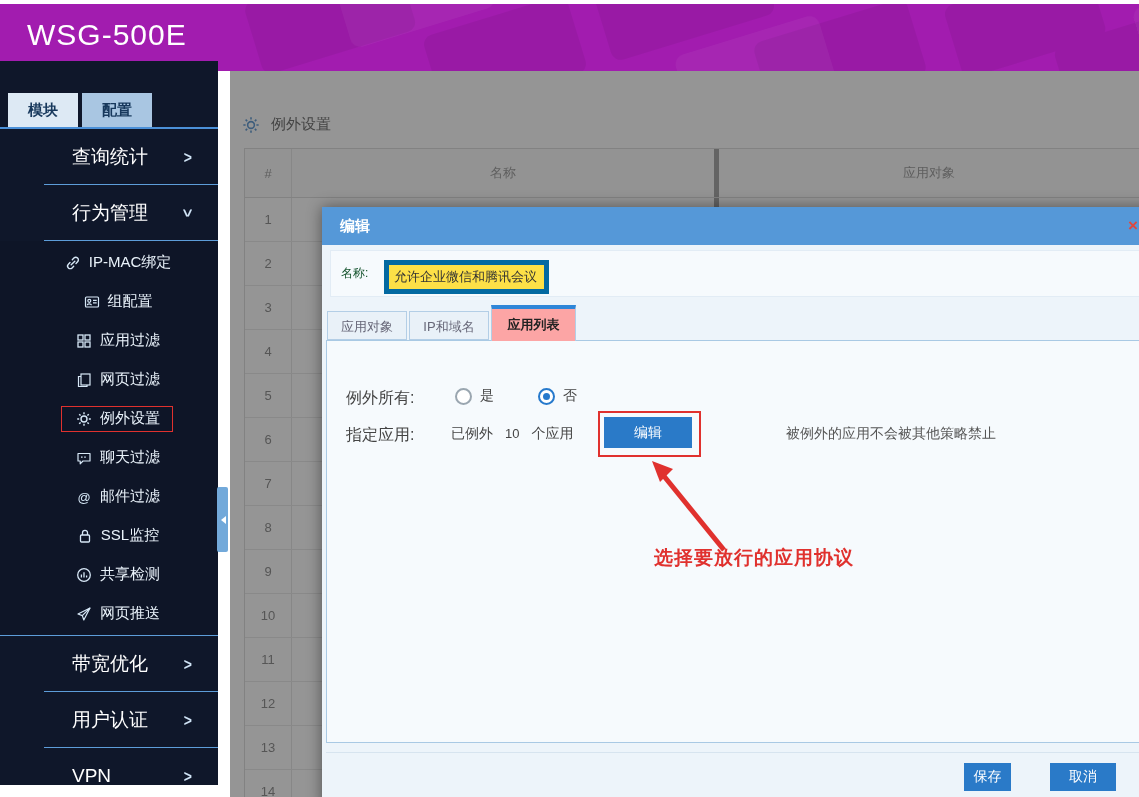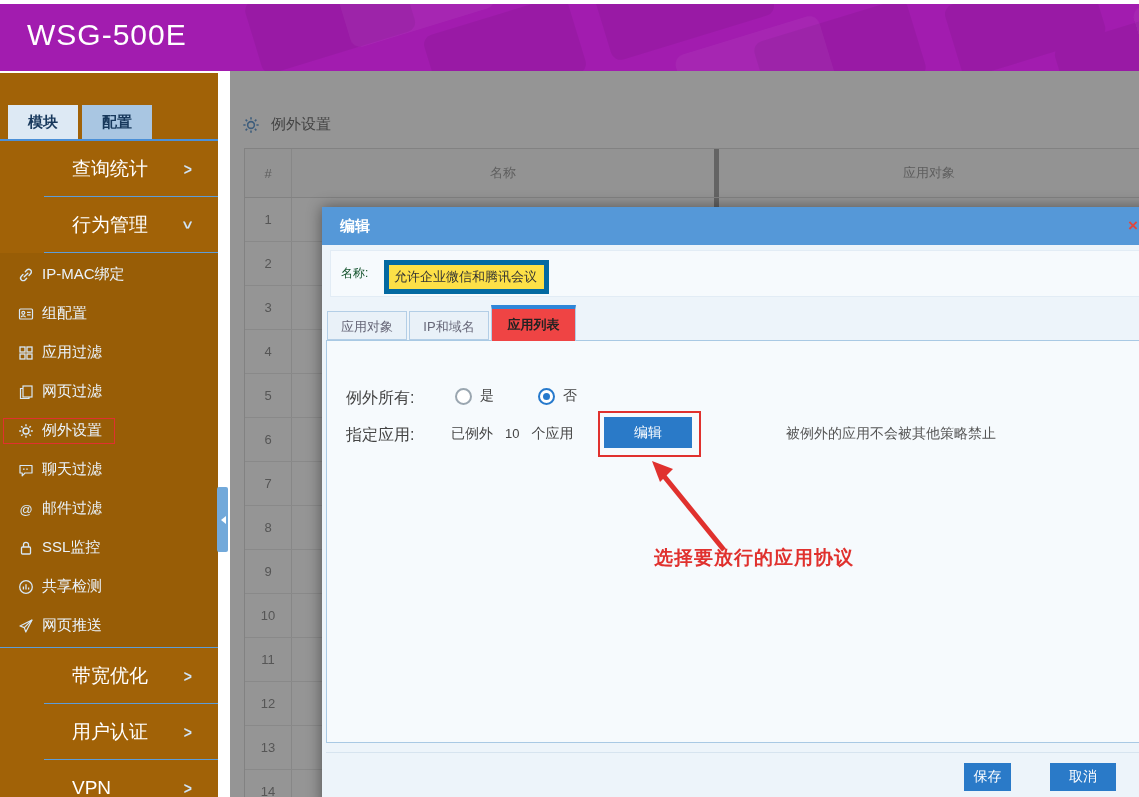--- a/index.html
+++ b/index.html
@@ -10,34 +10,34 @@
     -webkit-font-smoothing:antialiased;
   }
   
   .app-header{position:absolute;left:0;top:0;width:1139px;height:67px;
     border-top:4px solid #fff;background:#a21caf;z-index:3;}
   .app-header .tex{position:absolute;left:0;top:0;}
   .app-title{position:absolute;left:27px;top:14px;color:#fff;font-size:30px;
     font-weight:400;letter-spacing:1px;z-index:2;}
   
   .sidebar-topline{position:absolute;left:0;top:71px;width:218px;height:2px;background:#fff;z-index:5;}
-  .sidebar{position:absolute;left:0;top:73px;width:218px;height:724px;background:#a16207;z-index:5;}
+  .sidebar{position:absolute;left:0;top:61px;width:218px;height:724px;background:#0f172a;z-index:5;}
   .side-tabs{position:absolute;top:32px;left:8px;display:flex;gap:4px;}
   .side-tab{width:70px;height:34px;line-height:34px;text-align:center;font-size:15px;
     font-weight:bold;color:#17385c;background:#a9c6e2;cursor:pointer;}
   .side-tab.active{background:#dde9f4;}
   .side-tab-underline{position:absolute;top:66px;left:0;width:100%;height:2px;background:#4b90d8;}
   .side-nav{position:absolute;top:68px;left:0;right:0;bottom:0;display:flex;flex-direction:column;overflow:hidden;}
   .nav-section{height:55px;flex:0 0 auto;display:flex;align-items:center;
     padding:0 26px 0 28px;border-bottom:1px solid #5d9dd9;color:#fff;font-size:19px;cursor:pointer;margin-left:44px;}
   .nav-section .sec-label{flex:1;}
   .nav-section .arrow{font-size:14px;color:#cfe3f5;font-weight:bold;transform:scaleY(1.2);}
   .nav-section .arrow.expanded{transform:rotate(90deg) scaleY(1.2);}
   .submenu{flex:0 0 auto;display:flex;flex-direction:column;background:rgba(0,0,0,0.05);
-    border-bottom:1px solid #5d9dd9;padding:2px 0;}
+    border-bottom:1px solid #5d9dd9;padding:2px 0;align-items:center;}
   .submenu-item{height:39px;display:flex;align-items:center;padding-left:18px;cursor:pointer;
     position:relative;color:#eaf3fb;font-size:15px;}
   .nav-icon{width:16px;height:16px;margin-right:8px;display:inline-flex;align-items:center;justify-content:center;flex:0 0 auto;}
   .hl-box{position:absolute;left:3px;top:7px;width:110px;height:24px;border:1px solid #e0312e;pointer-events:none;}
   .submenu-item .hl-box{display:none;}
   .submenu-item.highlighted .hl-box{display:block;}
   .collapse-handle{position:absolute;left:217px;top:487px;width:11px;height:65px;background:#72a9da;
     border-radius:2px;z-index:6;cursor:pointer;display:flex;align-items:center;justify-content:center;}
   .collapse-handle .tri{width:0;height:0;border:4px solid transparent;border-right:5px solid #fff;margin-right:3px;}
   
@@ -64,21 +64,21 @@
   .name-row{position:absolute;left:8px;top:43px;width:837px;height:45px;background:#f6fafd;
     border:1px solid #e2ecf5;}
   .name-label{position:absolute;left:10px;top:14px;font-size:12px;color:#14532d;}
   .name-input{position:absolute;left:53px;top:9px;width:145px;height:24px;border:5px solid #0369a1;
     background:#fde047;font-size:13px;color:#333;padding:0 5px;white-space:nowrap;overflow:hidden;
     font-family:"Liberation Sans","DejaVu Sans",sans-serif;box-sizing:content-box;}
   .mtab{position:absolute;top:104px;height:29px;line-height:29px;text-align:center;font-size:13px;
     color:#667;background:#e9f1f8;border:1px solid #b3cee6;box-sizing:border-box;cursor:pointer;z-index:12;}
   .mtab.t1{left:5px;width:80px;}
   .mtab.t2{left:87px;width:80px;}
-  .mtab.active{left:169px;width:85px;top:98px;height:36px;line-height:32px;background:#ef4444;
+  .mtab.active{left:169px;width:85px;top:98px;height:36px;line-height:32px;background:#fca5a5;
     border-top:4px solid #2e86d8;border-bottom:none;color:#222;font-weight:bold;z-index:13;}
   .panel{position:absolute;left:4px;top:133px;width:837px;height:401px;background:#f6fafd;
     border:1px solid #a9c9e4;z-index:11;}
   .form-label{position:absolute;font-size:16px;color:#444;}
   .lbl-except{left:19px;top:47px;}
   .lbl-specify{left:19px;top:84px;}
   .radio-group{position:absolute;left:128px;top:46px;display:flex;align-items:center;}
   .radio-opt{display:flex;align-items:center;margin-right:44px;cursor:pointer;}
   .radio-circle{width:13px;height:13px;border-radius:50%;border:2px solid #9aa6b0;background:#fff;
     display:inline-flex;align-items:center;justify-content:center;}

